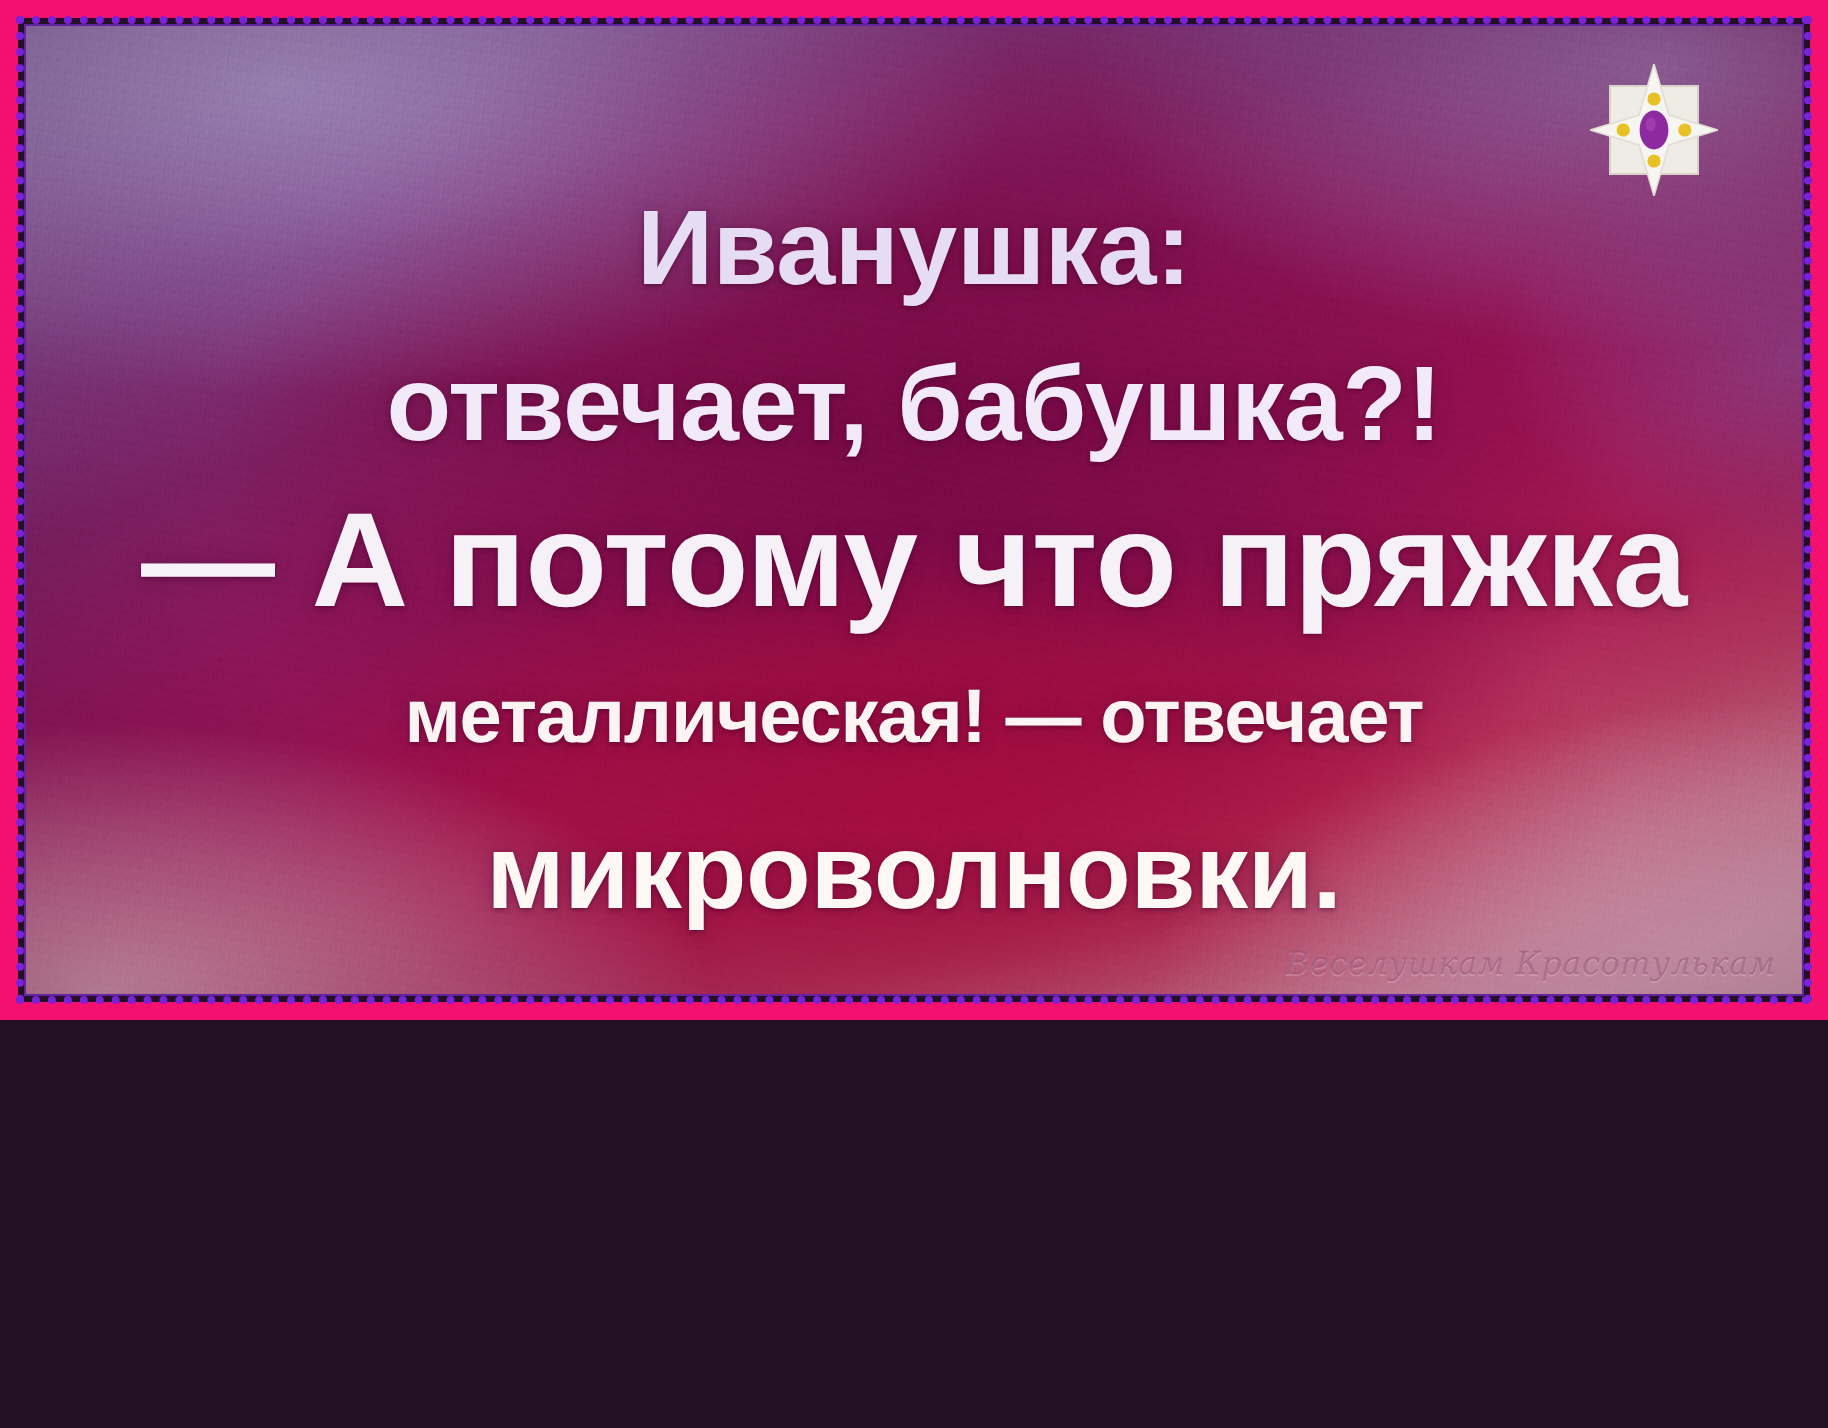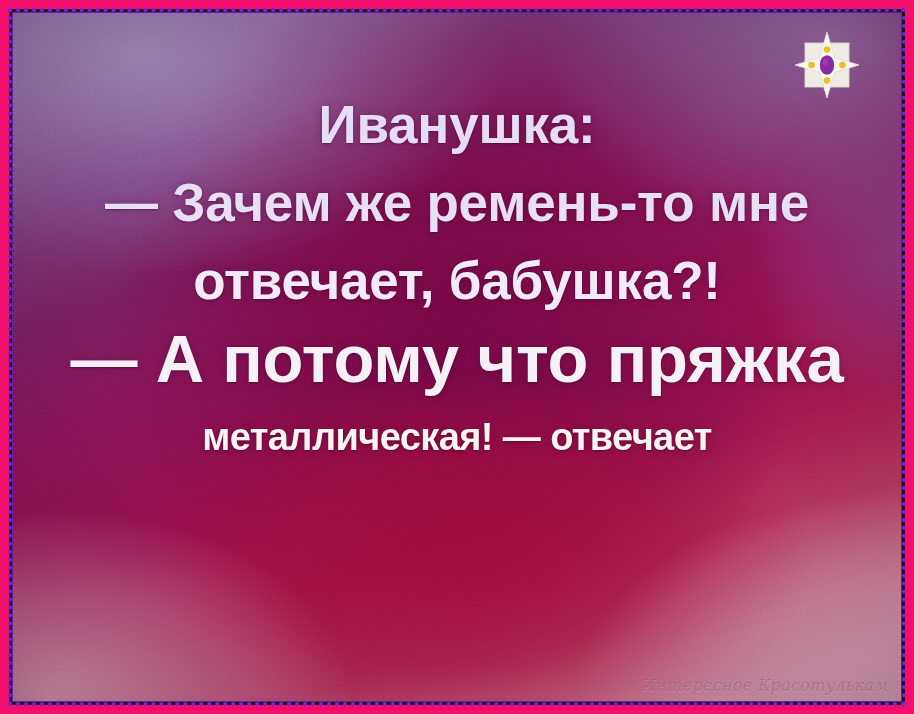--- a/index.html
+++ b/index.html
@@ -5,21 +5,21 @@
 <style>
   html, body {
     margin: 0;
     padding: 0;
     background: #241024;
   }
 
   #card {
     position: relative;
     width: 914px;
-    height: 714px;
+    height: 510px;
     overflow: hidden;
     font-family: "Liberation Sans", "DejaVu Sans", sans-serif;
     box-sizing: border-box;
   }
 
   
   .ring-magenta {
     position: absolute;
     inset: 0;
     z-index: 6;
@@ -267,27 +267,27 @@
 
       <circle cx="32" cy="17.5" r="3.3" fill="#e8c125"></circle>
       <circle cx="32" cy="48.5" r="3.3" fill="#e8c125"></circle>
       <circle cx="16.6" cy="33" r="3.3" fill="#e8c125"></circle>
       <circle cx="47.4" cy="33" r="3.3" fill="#e8c125"></circle>
     </svg>
   </div>
 
   <div class="text-block">
     <span class="line l1">Иванушка:</span>
-    <span class="line l2">— Зачем же ремень-то мне</span>
     <span class="line l3">отвечает, бабушка?!</span>
     <span class="line l4">— А потому что пряжка</span>
     <span class="line l5">металлическая! — отвечает</span>
+    <span class="line l7">микроволновки.</span>
   </div>
 
   <div class="watermark">
-    <span class="wm-line two">Интересное Красотулькам</span>
+    <span class="wm-line two">Веселушкам Красотулькам</span>
   </div>
 
   <div class="ring-magenta"></div>
   <div class="ring-dotted"></div>
   <div class="ring-violet-line"></div>
 
 </div>
 
 </body></html>

